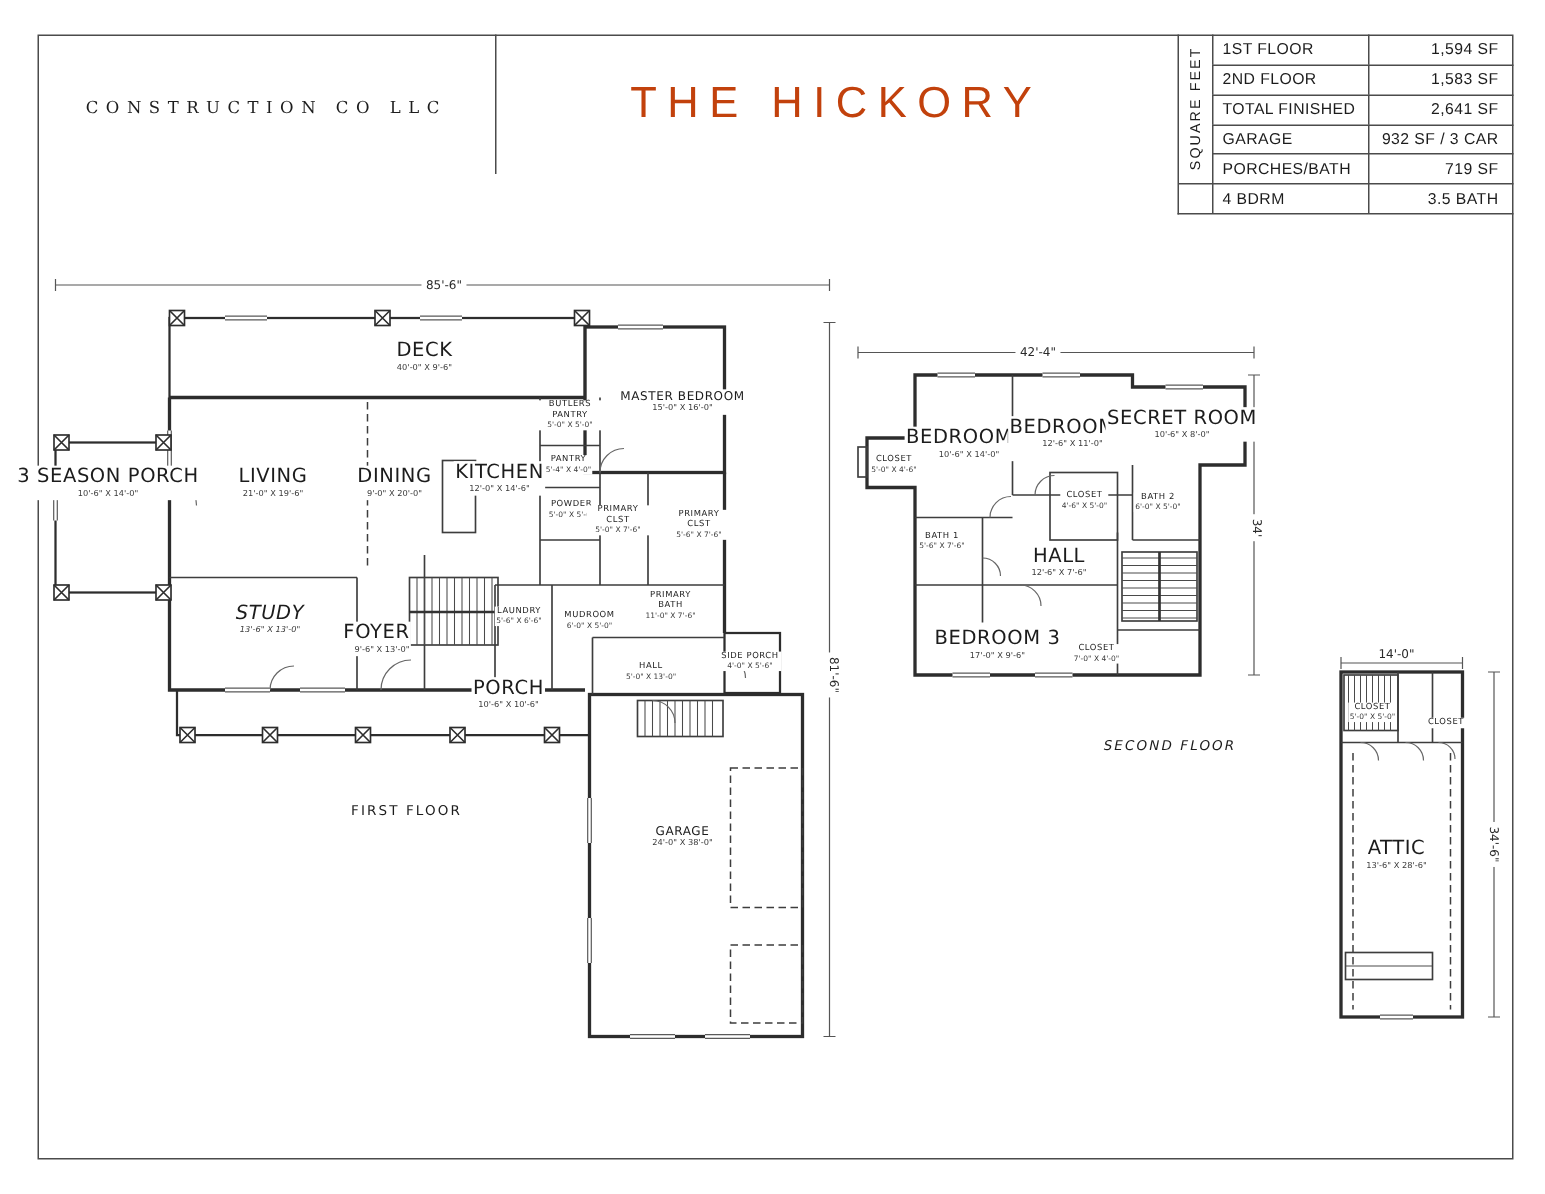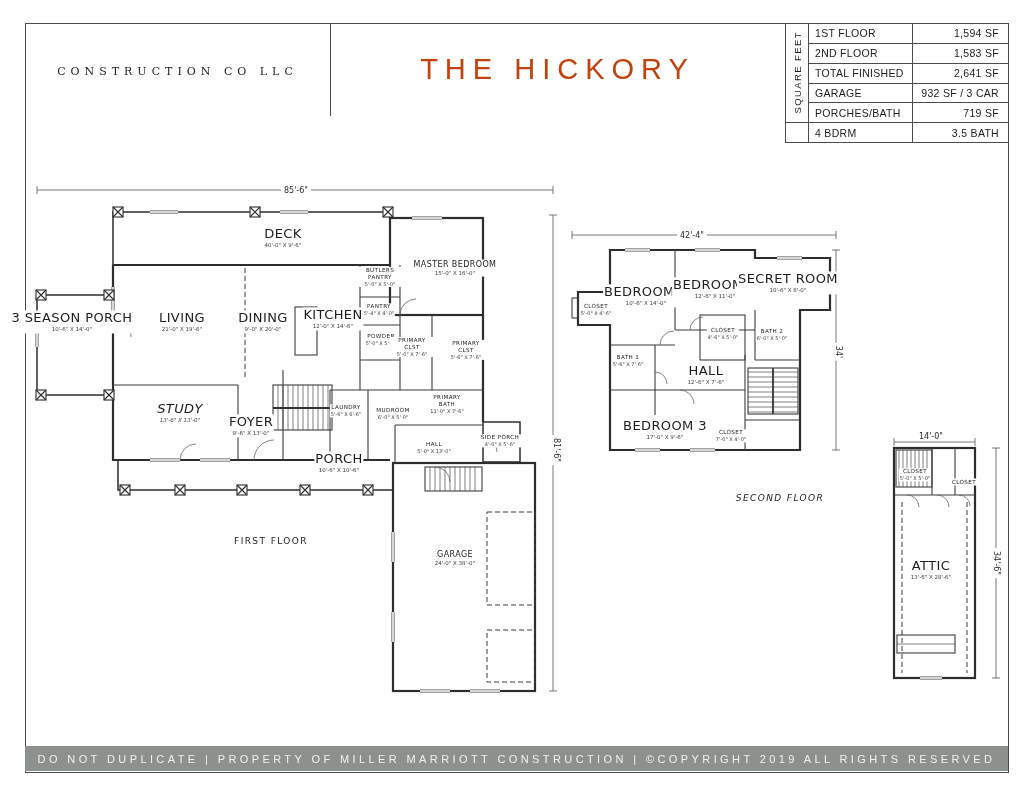--- a/index.html
+++ b/index.html
@@ -200,21 +200,21 @@
         <span class="rs">5'-0" X 7'-6"</span>
       </div>
     <div class="room small w2" style="left:436px;top:168px;">
         <span class="rn">PRIMARY CLST</span>
         <span class="rs">5'-6" X 7'-6"</span>
       </div>
     <div class="room" style="left:150px;top:231px;font-style:italic;">
         <span class="rn">STUDY</span>
         <span class="rs">13'-6" X 13'-0"</span>
       </div>
-    <div class="room" style="left:221px;top:244px;">
+    <div class="room" style="left:221px;top:244px;text-align:right;">
         <span class="rn">FOYER</span>
         <span class="rs">9'-6" X 13'-0"</span>
       </div>
     <div class="room small" style="left:316px;top:229px;">
         <span class="rn">LAUNDRY</span>
         <span class="rs">5'-6" X 6'-6"</span>
       </div>
     <div class="room small" style="left:363px;top:232px;">
         <span class="rn">MUDROOM</span>
         <span class="rs">6'-0" X 5'-0"</span>
@@ -343,16 +343,13 @@
       </div>
     <div class="room small" style="left:79px;top:52px;">
         <span class="rn">CLOSET</span>
       </div>
     <div class="room" style="left:46px;top:140px;">
         <span class="rn">ATTIC</span>
         <span class="rs">13'-6" X 28'-6"</span>
       </div>
   </div>
 
-  <div class="footer-bar">
-    <div class="footer-text">DO NOT DUPLICATE | PROPERTY OF MILLER MARRIOTT CONSTRUCTION | ©COPYRIGHT 2019 ALL RIGHTS RESERVED</div>
-  </div>
 </div>
 
 </body></html>

